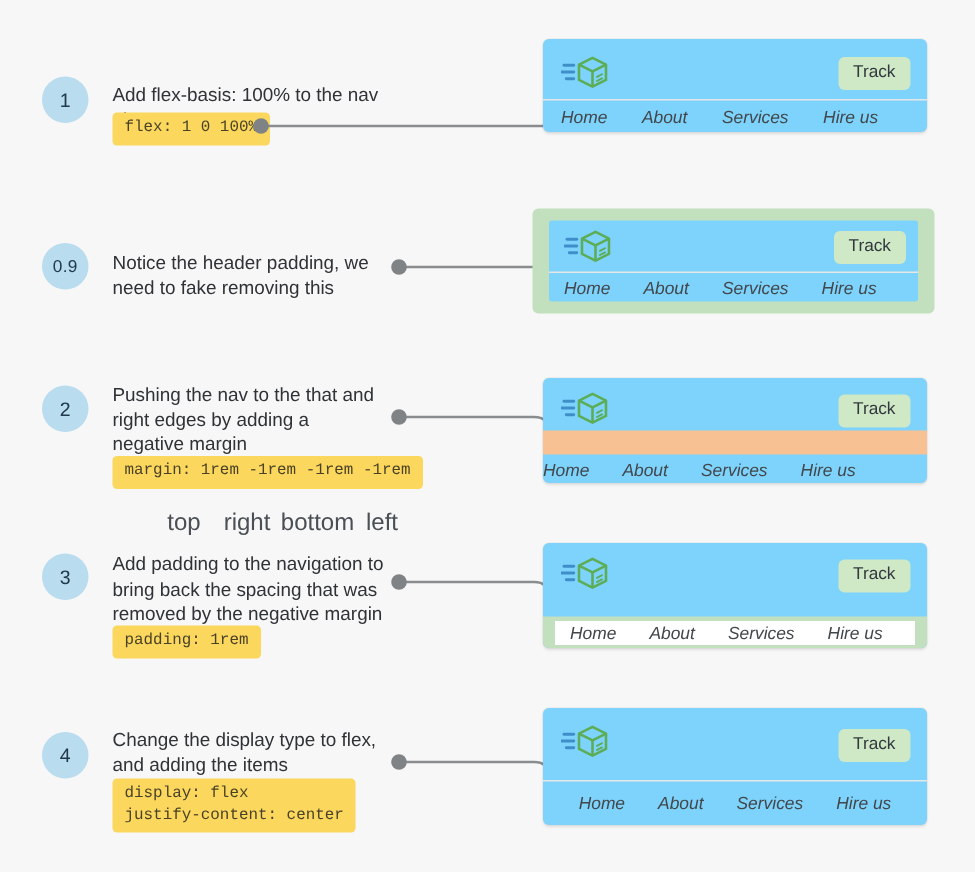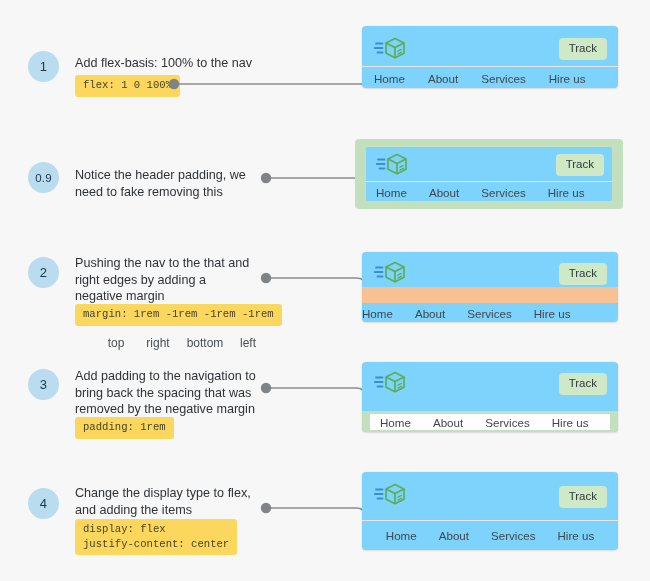--- a/index.html
+++ b/index.html
@@ -38,21 +38,21 @@
     color:#4a4228;
     font-family:"Liberation Mono", monospace;
     font-size:10.6px;
     line-height:14.5px;
     padding:3px 8px 4px 8px;
     border-radius:3px;
     white-space:pre;
   }
   .sideLabels{
     position:absolute;
-    font-size:12px;
+    font-size:16px;
     color:#4a4f55;
     white-space:pre;
   }
   .sideLabels span{display:inline-block;text-align:center;}
 
   
   .conn{position:absolute;}
   .conn svg{display:block;overflow:visible;}
 
   
@@ -80,21 +80,21 @@
     line-height:13px;
   }
   .navRow{
     position:absolute;
     left:0;right:0;
     display:flex;
     align-items:center;
     font-size:11.6px;
     color:#42474c;
   }
-  .navRow .item{white-space:nowrap;}
+  .navRow .item{white-space:nowrap;font-style:italic;}
   .hairline{
     position:absolute;left:0;right:0;height:1px;background:#e6e6e6;
   }
   .orangeBand{position:absolute;background:#f7c193;}
   .greenBand{position:absolute;background:#c2e0bd;}
 </style>
 </head>
 <body>
 
 <div class="stage">

